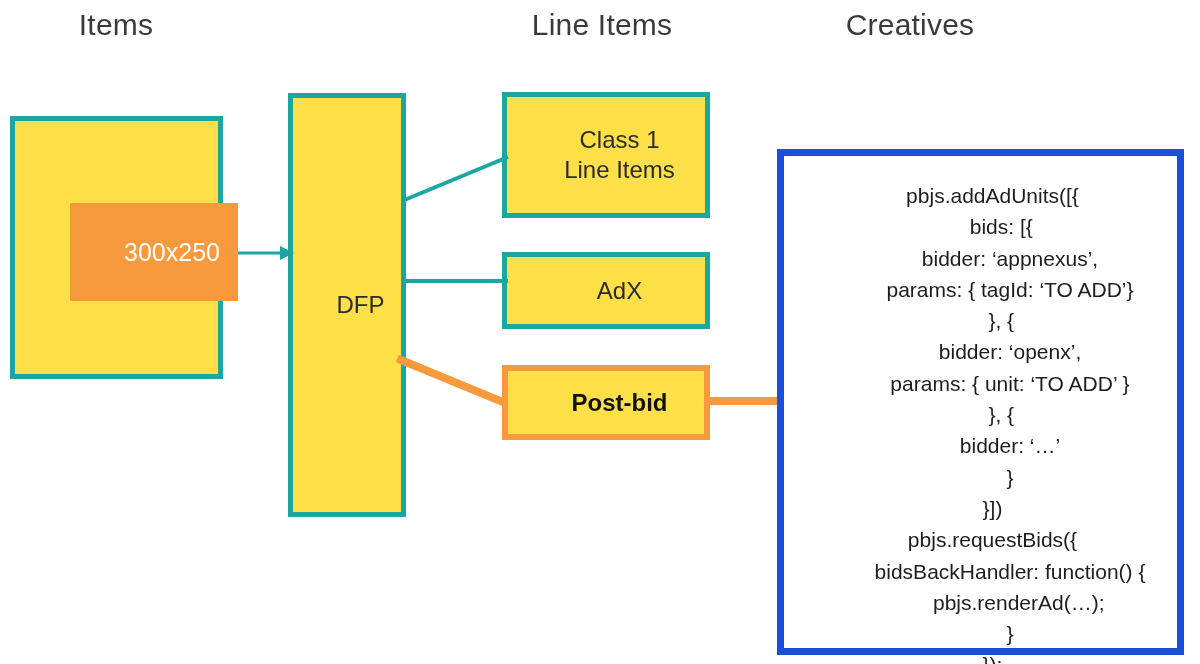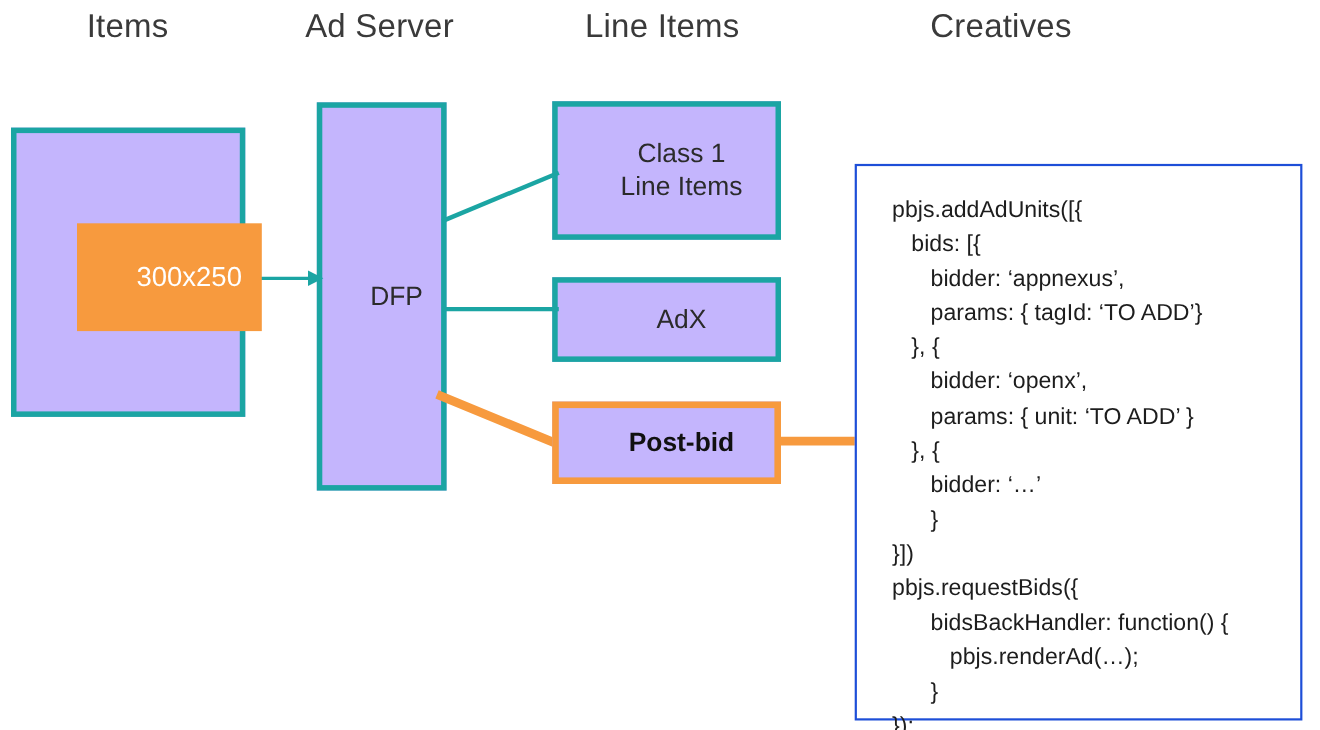--- a/index.html
+++ b/index.html
@@ -31,33 +31,33 @@
   }
   #hdr-page      { left: 10px;  top: 8px;  width: 212px; }
   #hdr-adserver  { left: 232px; top: 8px;  width: 226px; }
   #hdr-lineitems { left: 492px; top: 8px;  width: 220px; }
   #hdr-creatives { left: 760px; top: 8px;  width: 300px; }
 
   
   .box {
     position: absolute;
     box-sizing: border-box;
-    background: #c4b5fd;
+    background: #fde047;
     display: flex;
     align-items: center;
     justify-content: center;
     text-align: center;
     line-height: 1.25;
     padding-left: 27px;
   }
   .box.teal   { border: 5px solid #1ba5a3; }
   .box.orange { border: 6px solid #f79a3e; }
 
   #box-page       { left: 10px;  top: 116px; width: 213px; height: 263px; }
-  #box-dfp        { left: 288px; top: 93px;  width: 118px; height: 353px;
+  #box-dfp        { left: 288px; top: 93px;  width: 118px; height: 424px;
                     font-size: 24px; color: #2b2b2b; }
   #box-class1     { left: 502px; top: 92px;  width: 208px; height: 126px;
                     font-size: 24px; color: #2b2b2b; }
   #box-adx        { left: 502px; top: 252px; width: 208px; height: 77px;
                     font-size: 24px; color: #2b2b2b; }
   #box-postbid    { left: 502px; top: 365px; width: 208px; height: 75px;
                     font-size: 24px; font-weight: bold; color: #111111;
                     z-index: 4; align-items: center; }
 
   
@@ -84,44 +84,44 @@
   .conn svg { display: block; overflow: visible; }
 
   
   #code-block {
     position: absolute;
     left: 777px;
     top: 149px;
     width: 407px;
     height: 506px;
     box-sizing: border-box;
-    border: 2px solid #1d4ed8;
+    border: 7px solid #1d4ed8;
     background: #ffffff;
     z-index: 4;
+    text-align: center;
   }
   #code-lines {
     position: absolute;
     left: 32px;
     top: 24px;
     right: 8px;
     font-size: 21px;
     line-height: 31.3px;
     color: #1d1d1d;
     white-space: pre;
   }
   .code-line { white-space: pre; }
   .code-line b { font-weight: normal; }
 </style>
 </head>
 <body>
 
 <div id="canvas">
 
   <div class="col-header" id="hdr-page">Items</div>
-  <div class="col-header" id="hdr-adserver">Ad Server</div>
   <div class="col-header" id="hdr-lineitems">Line Items</div>
   <div class="col-header" id="hdr-creatives">Creatives</div>
 
   <div class="conn" style="left:190px; top:230px; width:110px; height:46px; z-index:2;">
     <svg width="110" height="46" viewBox="0 0 110 46">
       <line x1="12" y1="23" x2="96" y2="23" stroke="#1ba5a3" stroke-width="3"></line>
       <polygon points="104,23 90,16 90,30" fill="#1ba5a3"></polygon>
     </svg>
   </div>
 

